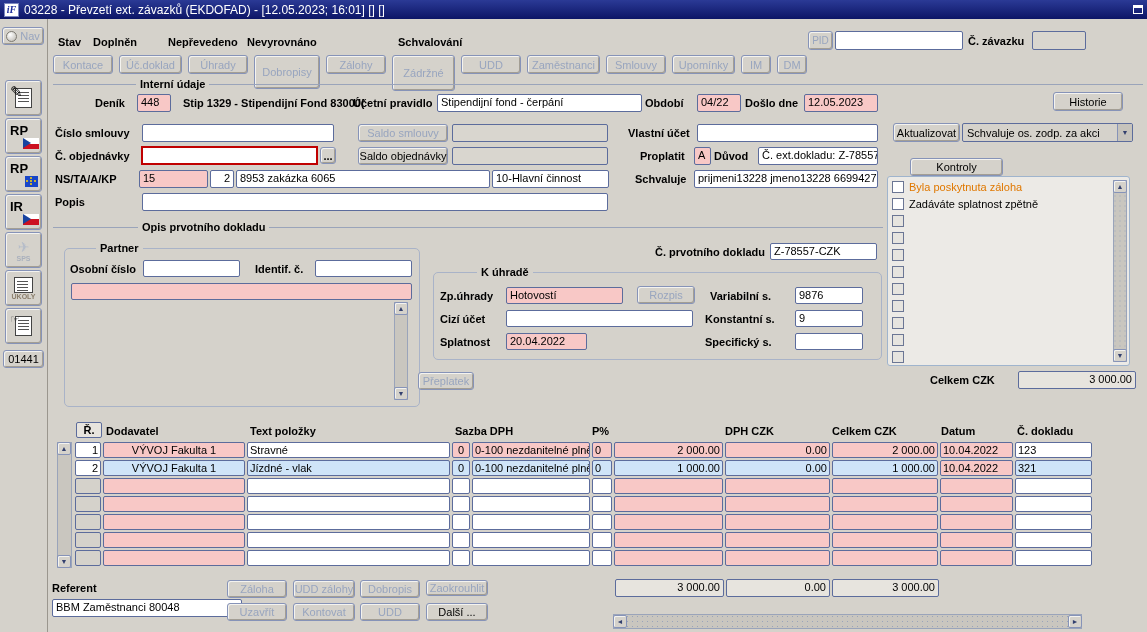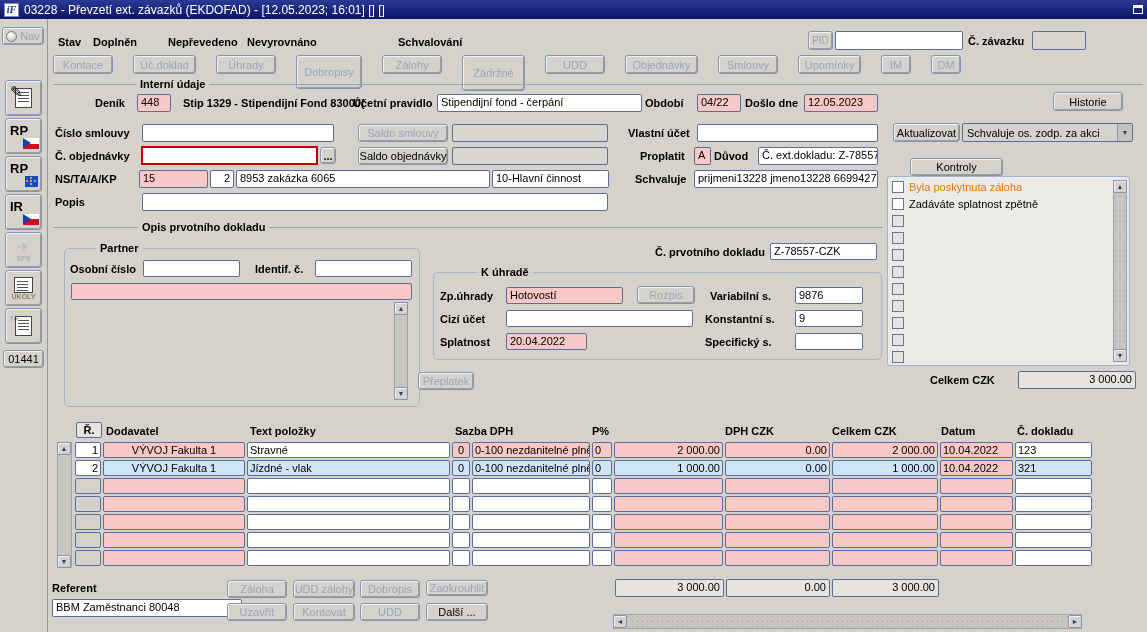--- a/index.html
+++ b/index.html
@@ -131,21 +131,21 @@
   <span class="lbl" style="left:168px;top:36px">Nepřevedeno</span>
   <span class="lbl" style="left:247px;top:36px">Nevyrovnáno</span>
   <span class="lbl" style="left:398px;top:36px">Schvalování</span>
   <div class="btn dis" style="left:808px;top:31px;width:25px;height:19px;font-size:10px">
     <span>PID</span>
   </div>
   <div class="fld" style="left:835px;top:31px;width:128px;height:19px"></div>
   <span class="lbl rt" style="left:968px;top:35px;width:60px">Č. závazku</span>
   <div class="fld grayf" style="left:1032px;top:31px;width:54px;height:19px"></div>
 
-  <div style="position:absolute;left:53px;top:55px;display:flex;gap:20px">
+  <div style="position:absolute;left:53px;top:55px;display:flex;gap:6px">
     <div class="btn dis" style="position:static;width:60px;height:19px">
         <span>Kontace</span>
       </div>
     <div class="btn dis" style="position:static;width:63px;height:19px">
         <span>Úč.doklad</span>
       </div>
     <div class="btn dis" style="position:static;width:60px;height:19px">
         <span>Úhrady</span>
       </div>
     <div class="btn dis" style="position:static;width:66px;height:34px">
@@ -154,21 +154,21 @@
     <div class="btn dis" style="position:static;width:60px;height:19px">
         <span>Zálohy</span>
       </div>
     <div class="btn dis" style="position:static;width:63px;height:36px">
         <span>Zádržné</span>
       </div>
     <div class="btn dis" style="position:static;width:60px;height:19px">
         <span>UDD</span>
       </div>
     <div class="btn dis" style="position:static;width:73px;height:19px">
-        <span>Objednávky</span>
+        <span>Zaměstnanci</span>
       </div>
     <div class="btn dis" style="position:static;width:60px;height:19px">
         <span>Smlouvy</span>
       </div>
     <div class="btn dis" style="position:static;width:63px;height:19px">
         <span>Upomínky</span>
       </div>
     <div class="btn dis" style="position:static;width:30px;height:19px">
         <span>IM</span>
       </div>

